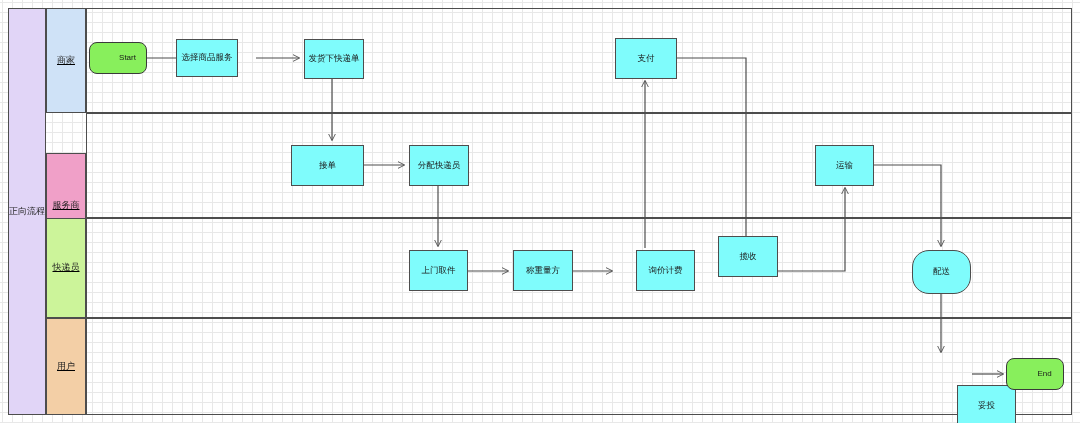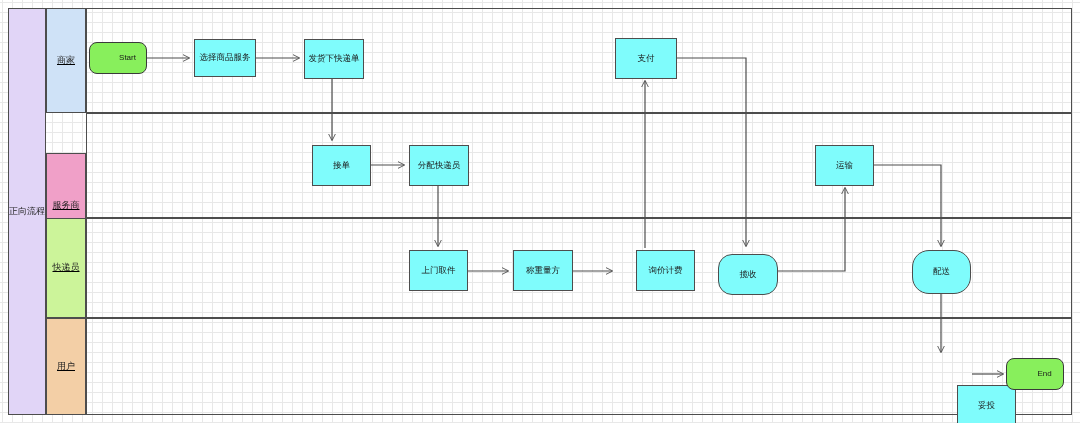--- a/index.html
+++ b/index.html
@@ -189,33 +189,33 @@
 
     <path d="M 941 294 L 941 352" marker-end="url(#arrow)"></path>
 
     <path d="M 972 374 L 1003 374" marker-end="url(#arrow)"></path>
   </svg>
 
   <div class="node node-term" style="left:89px; top:42px; width:58px; height:32px;">
     <span class="node-label">Start</span>
   </div>
 
-  <div class="node node-proc" style="left:194px; top:39px; width:62px; height:38px;">
+  <div class="node node-proc" style="left:176px; top:39px; width:62px; height:38px;">
     <span class="node-label">选择商品服务</span>
   </div>
 
   <div class="node node-proc" style="left:615px; top:38px; width:62px; height:41px;">
     <span class="node-label">支付</span>
   </div>
 
   <div class="node node-proc" style="left:304px; top:39px; width:60px; height:40px;">
     <span class="node-label">发货下快递单</span>
   </div>
 
-  <div class="node node-proc" style="left:312px; top:145px; width:59px; height:41px;">
+  <div class="node node-proc" style="left:291px; top:145px; width:73px; height:41px;">
     <span class="node-label">接单</span>
   </div>
 
   <div class="node node-proc" style="left:409px; top:145px; width:60px; height:41px;">
     <span class="node-label">分配快递员</span>
   </div>
 
   <div class="node node-proc" style="left:409px; top:250px; width:59px; height:41px;">
     <span class="node-label">上门取件</span>
   </div>
@@ -225,21 +225,21 @@
   </div>
 
   <div class="node node-proc" style="left:513px; top:250px; width:60px; height:41px;">
     <span class="node-label">称重量方</span>
   </div>
 
   <div class="node node-proc" style="left:616px; top:250px; width:59px; height:41px;margin-left:20px;">
     <span class="node-label">询价计费</span>
   </div>
 
-  <div class="node node-proc" style="left:718px; top:254px; width:60px; height:41px;border-radius:14px;">
+  <div class="node node-proc" style="left:718px; top:236px; width:60px; height:41px;">
     <span class="node-label">揽收</span>
   </div>
 
   <div class="node node-proc" style="left:912px; top:250px; width:59px; height:44px;border-radius:17px;">
     <span class="node-label">配送</span>
   </div>
 
   <div class="node node-proc" style="left:957px; top:353px; width:59px; height:42px;margin-top:32px;">
     <span class="node-label">妥投</span>
   </div>

